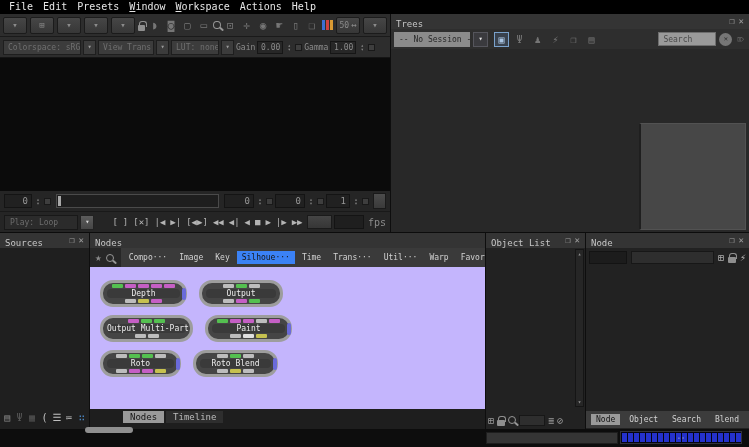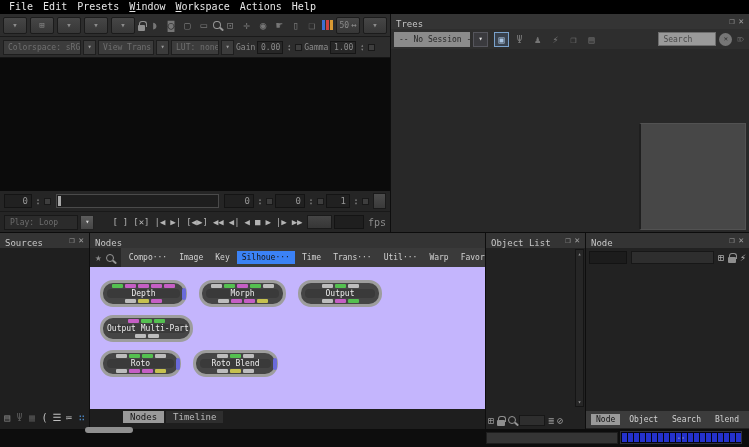--- a/index.html
+++ b/index.html
@@ -350,36 +350,20 @@
               <div class="seg" style="background: rgb(197, 95, 197);"></div>
             </div>
             <div class="cap-label">Depth</div>
             <div class="segstrip">
               <div class="seg" style="background: rgb(189, 189, 189);"></div>
               <div class="seg" style="background: rgb(198, 193, 79);"></div>
               <div class="seg" style="background: rgb(197, 95, 197);"></div>
             </div>
             <div class="bluetab" style="background: rgb(106, 106, 218);"></div>
           </div>
-          <div class="capsule" style="width: 87px;">
-            <div class="segstrip">
-              <div class="seg" style="background: rgb(189, 189, 189);"></div>
-              <div class="seg" style="background: rgb(84, 192, 80);"></div>
-              <div class="seg" style="background: rgb(197, 95, 197);"></div>
-              <div class="seg" style="background: rgb(84, 192, 80);"></div>
-              <div class="seg" style="background: rgb(189, 189, 189);"></div>
-            </div>
-            <div class="cap-label">Morph</div>
-            <div class="segstrip">
-              <div class="seg" style="background: rgb(189, 189, 189);"></div>
-              <div class="seg" style="background: rgb(197, 95, 197);"></div>
-              <div class="seg" style="background: rgb(197, 95, 197);"></div>
-              <div class="seg" style="background: rgb(198, 193, 79);"></div>
-            </div>
-          </div>
           <div class="capsule" style="width: 84px;">
             <div class="segstrip">
               <div class="seg" style="background: rgb(189, 189, 189);"></div>
               <div class="seg" style="background: rgb(84, 192, 80);"></div>
               <div class="seg" style="background: rgb(189, 189, 189);"></div>
             </div>
             <div class="cap-label">Output</div>
             <div class="segstrip">
               <div class="seg" style="background: rgb(189, 189, 189);"></div>
               <div class="seg" style="background: rgb(197, 95, 197);"></div>
@@ -392,20 +376,36 @@
             <div class="segstrip">
               <div class="seg" style="background: rgb(197, 95, 197);"></div>
               <div class="seg" style="background: rgb(84, 192, 80);"></div>
               <div class="seg" style="background: rgb(84, 192, 80);"></div>
             </div>
             <div class="cap-label">Output Multi-Part</div>
             <div class="segstrip">
               <div class="seg" style="background: rgb(189, 189, 189);"></div>
               <div class="seg" style="background: rgb(189, 189, 189);"></div>
             </div>
+          </div>
+          <div class="capsule" style="width: 87px;">
+            <div class="segstrip">
+              <div class="seg" style="background: rgb(84, 192, 80);"></div>
+              <div class="seg" style="background: rgb(197, 95, 197);"></div>
+              <div class="seg" style="background: rgb(197, 95, 197);"></div>
+              <div class="seg" style="background: rgb(189, 189, 189);"></div>
+              <div class="seg" style="background: rgb(197, 95, 197);"></div>
+            </div>
+            <div class="cap-label">Paint</div>
+            <div class="segstrip">
+              <div class="seg" style="background: rgb(189, 189, 189);"></div>
+              <div class="seg" style="background: rgb(224, 224, 224);"></div>
+              <div class="seg" style="background: rgb(198, 193, 79);"></div>
+            </div>
+            <div class="bluetab" style="background: rgb(106, 106, 218);"></div>
           </div>
         </div>
         <div class="caprow">
           <div class="capsule" style="width: 81px;">
             <div class="segstrip">
               <div class="seg" style="background: rgb(189, 189, 189);"></div>
               <div class="seg" style="background: rgb(84, 192, 80);"></div>
               <div class="seg" style="background: rgb(84, 192, 80);"></div>
               <div class="seg" style="background: rgb(189, 189, 189);"></div>
             </div>

